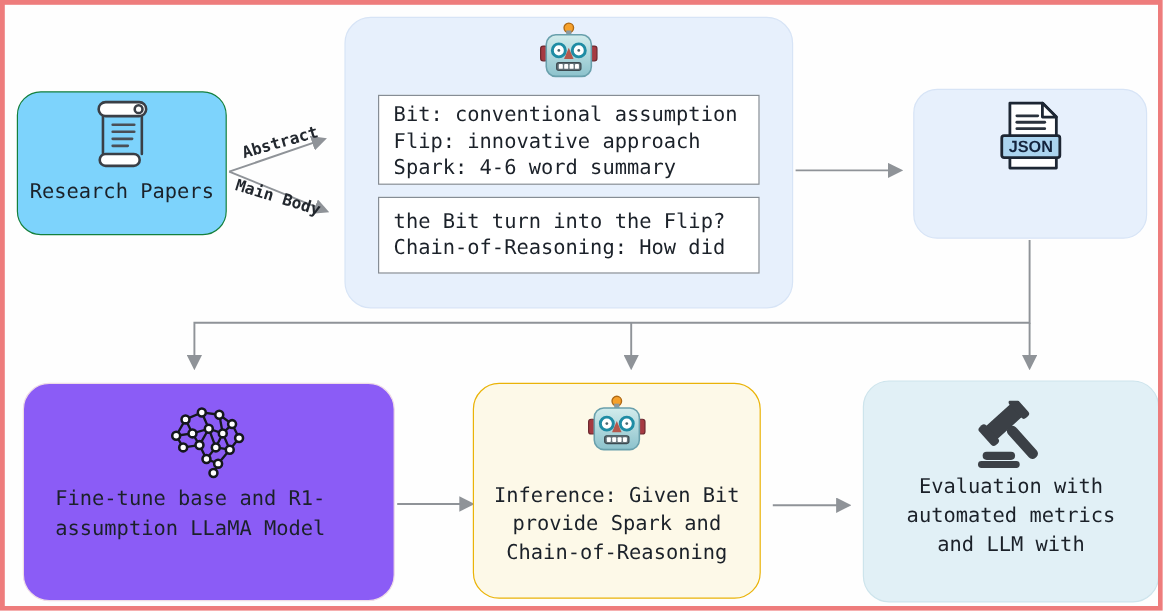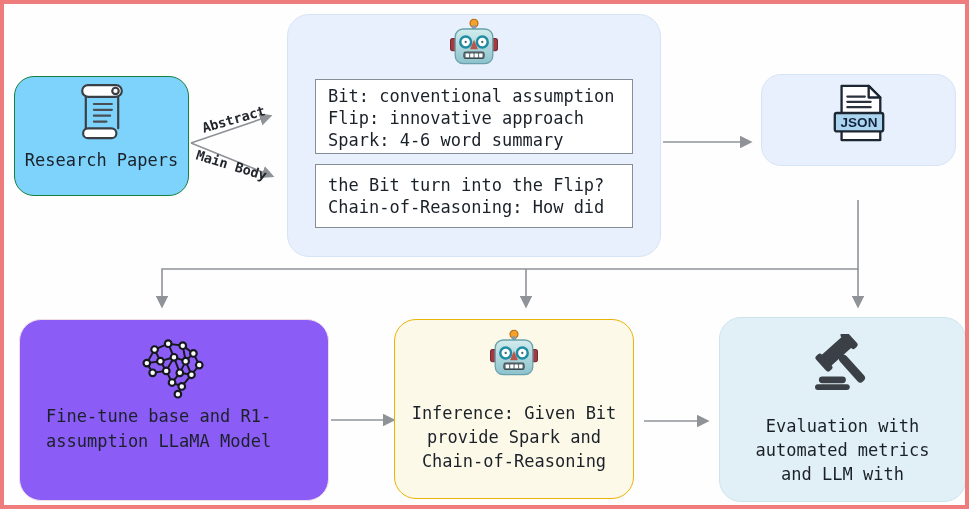--- a/index.html
+++ b/index.html
@@ -13,36 +13,36 @@
     font-family:"DejaVu Sans Mono","Liberation Mono",monospace;
     color:#1b2129;
   }
   .connectors{position:absolute;left:0;top:0;width:969px;height:509px;z-index:1;pointer-events:none;}
   .node{
     position:absolute;z-index:2;box-sizing:border-box;
     display:flex;flex-direction:column;align-items:center;
   }
   .node-research{left:10px;top:72px;width:175px;height:120px;background:#7dd3fc;border:1px solid #15803d;border-radius:20px;padding-top:4px;}
   .node-annotation{left:283px;top:10px;width:374px;height:243px;background:#e7f0fc;border:1px solid #d7e4f6;border-radius:22px;padding-top:3px;}
-  .node-hypogen{left:757px;top:70px;width:195px;height:92px;background:#e7f0fc;border:1px solid #d7e4f6;border-radius:20px;padding-top:8px;}
+  .node-hypogen{left:757px;top:70px;width:195px;height:125px;background:#e7f0fc;border:1px solid #d7e4f6;border-radius:20px;padding-top:8px;}
   .node-finetune{left:15px;top:315px;width:310px;height:182px;background:#8b5cf6;border:1px solid #efdce6;border-radius:22px;padding-top:14px;}
   .node-inference{left:390px;top:315px;width:240px;height:180px;background:#fdf9e8;border:1px solid #eab308;border-radius:22px;padding-top:9px;}
   .node-evaluation{left:715px;top:313px;width:247px;height:185px;background:#e1f0f6;border:1px solid #cde4ec;border-radius:22px;padding-top:16px;}
   .node-label{font-size:17px;line-height:24px;text-align:center;margin-top:3px;white-space:nowrap;}
   .sub-box{
     box-sizing:border-box;width:318px;background:#ffffff;border:1px solid #868d95;
     font-size:17px;line-height:22px;white-space:nowrap;
   }
   .sub-box-1{height:75px;margin-top:13px;padding:5px 12px;}
   .sub-box-2{height:64px;margin-top:10px;padding:9px 12px;}
   .body-lines{font-size:17px;line-height:25px;white-space:nowrap;}
   .body-lines.left{align-self:flex-start;padding-left:26px;margin-top:4px;}
   .body-lines.center{text-align:center;line-height:24px;}
   .node-inference .body-lines{margin-top:24px;}
-  .node-evaluation .body-lines{margin-top:24px;}
+  .node-evaluation .body-lines{margin-top:4px;}
   .edge-label{
     position:absolute;z-index:3;font-size:13.5px;font-weight:bold;color:#22272e;white-space:nowrap;
   }
   .edge-label.abstract{left:197px;top:107px;transform:rotate(-16deg);}
   .edge-label.mainbody{left:191px;top:153px;transform:rotate(17deg);}
   .icon{display:block;}
 </style>
 </head>
 <body>
 

